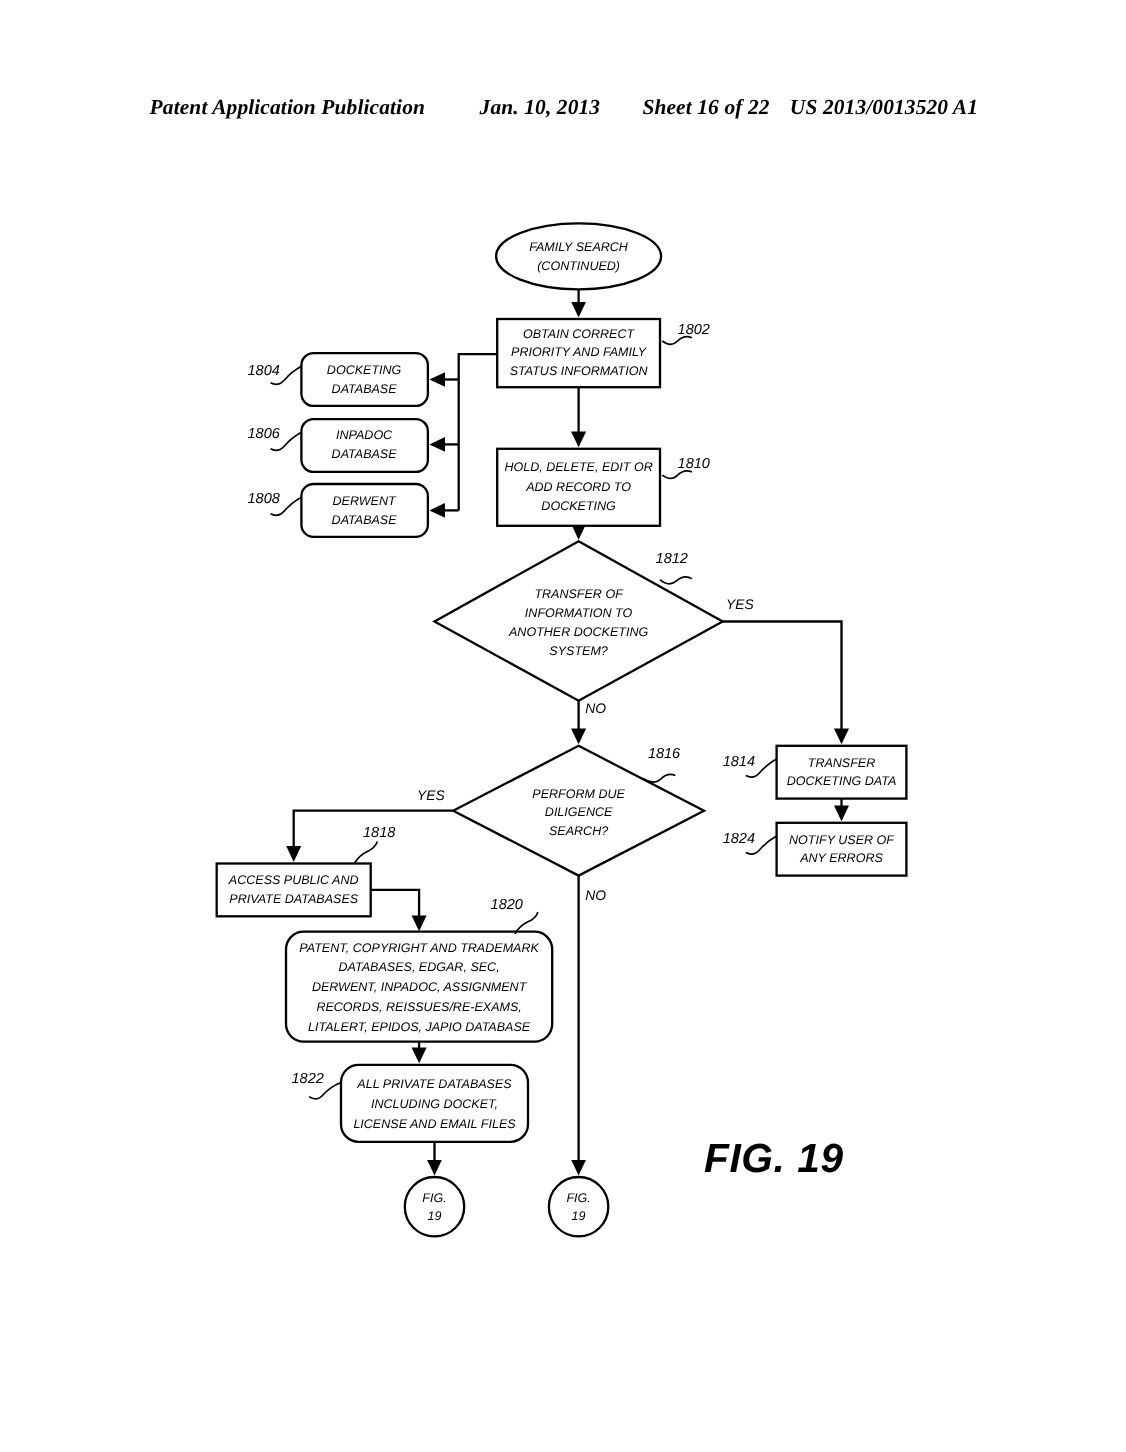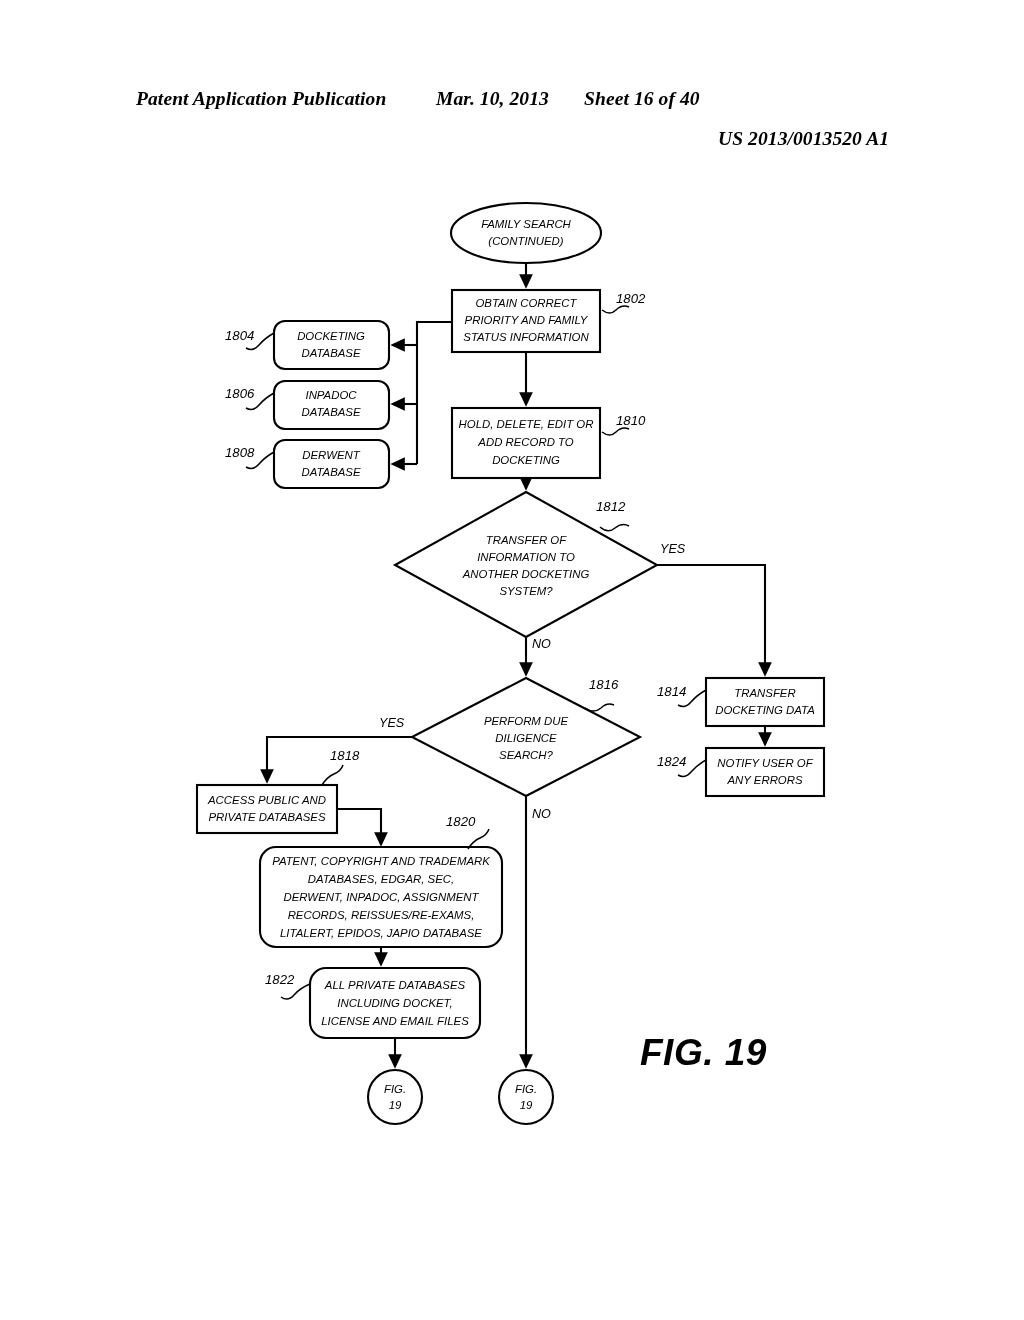--- a/index.html
+++ b/index.html
@@ -28,21 +28,21 @@
     font-family: "Liberation Serif", serif;
     font-weight: bold;
     font-size: 19.5px;
     letter-spacing: 0.1px;
     white-space: nowrap;
     color: #000;
   }
   #hdr-pub   { left: 124px; }
   #hdr-date  { left: 424px; }
   #hdr-sheet { left: 572px; }
-  #hdr-num   { left: 706px; margin-top: 40px; }
+  #hdr-num   { left: 706px; }
 
   #figlabel {
     position: absolute;
     left: 628px;
     top: 1032px;
     font-family: "Liberation Sans", sans-serif;
     font-weight: bold;
     font-size: 37px;
     letter-spacing: 0.5px;
     white-space: nowrap;
@@ -84,22 +84,22 @@
     stroke-width: 1.5;
     fill: none;
   }
 </style>
 </head>
 <body>
 
 <div id="sheet">
 
   <div class="hdr" id="hdr-pub">Patent Application Publication</div>
-  <div class="hdr" id="hdr-date">Mar. 10, 2013</div>
-  <div class="hdr" id="hdr-sheet">Sheet 16 of 40</div>
+  <div class="hdr" id="hdr-date">Jan. 10, 2013</div>
+  <div class="hdr" id="hdr-sheet">Sheet 16 of 22</div>
   <div class="hdr" id="hdr-num">US 2013/0013520 A1</div>
 
   <div id="figlabel">FIG. 19</div>
 
   <svg id="flow" viewBox="0 0 1024 1320">
 
     <defs>
       <marker id="arrow" viewBox="0 0 12 12" refX="9" refY="6" markerWidth="7.5" markerHeight="7.5" orient="auto-start-reverse">
         <path d="M 0 0.8 L 11 6 L 0 11.2 z" fill="#000"></path>
       </marker>

